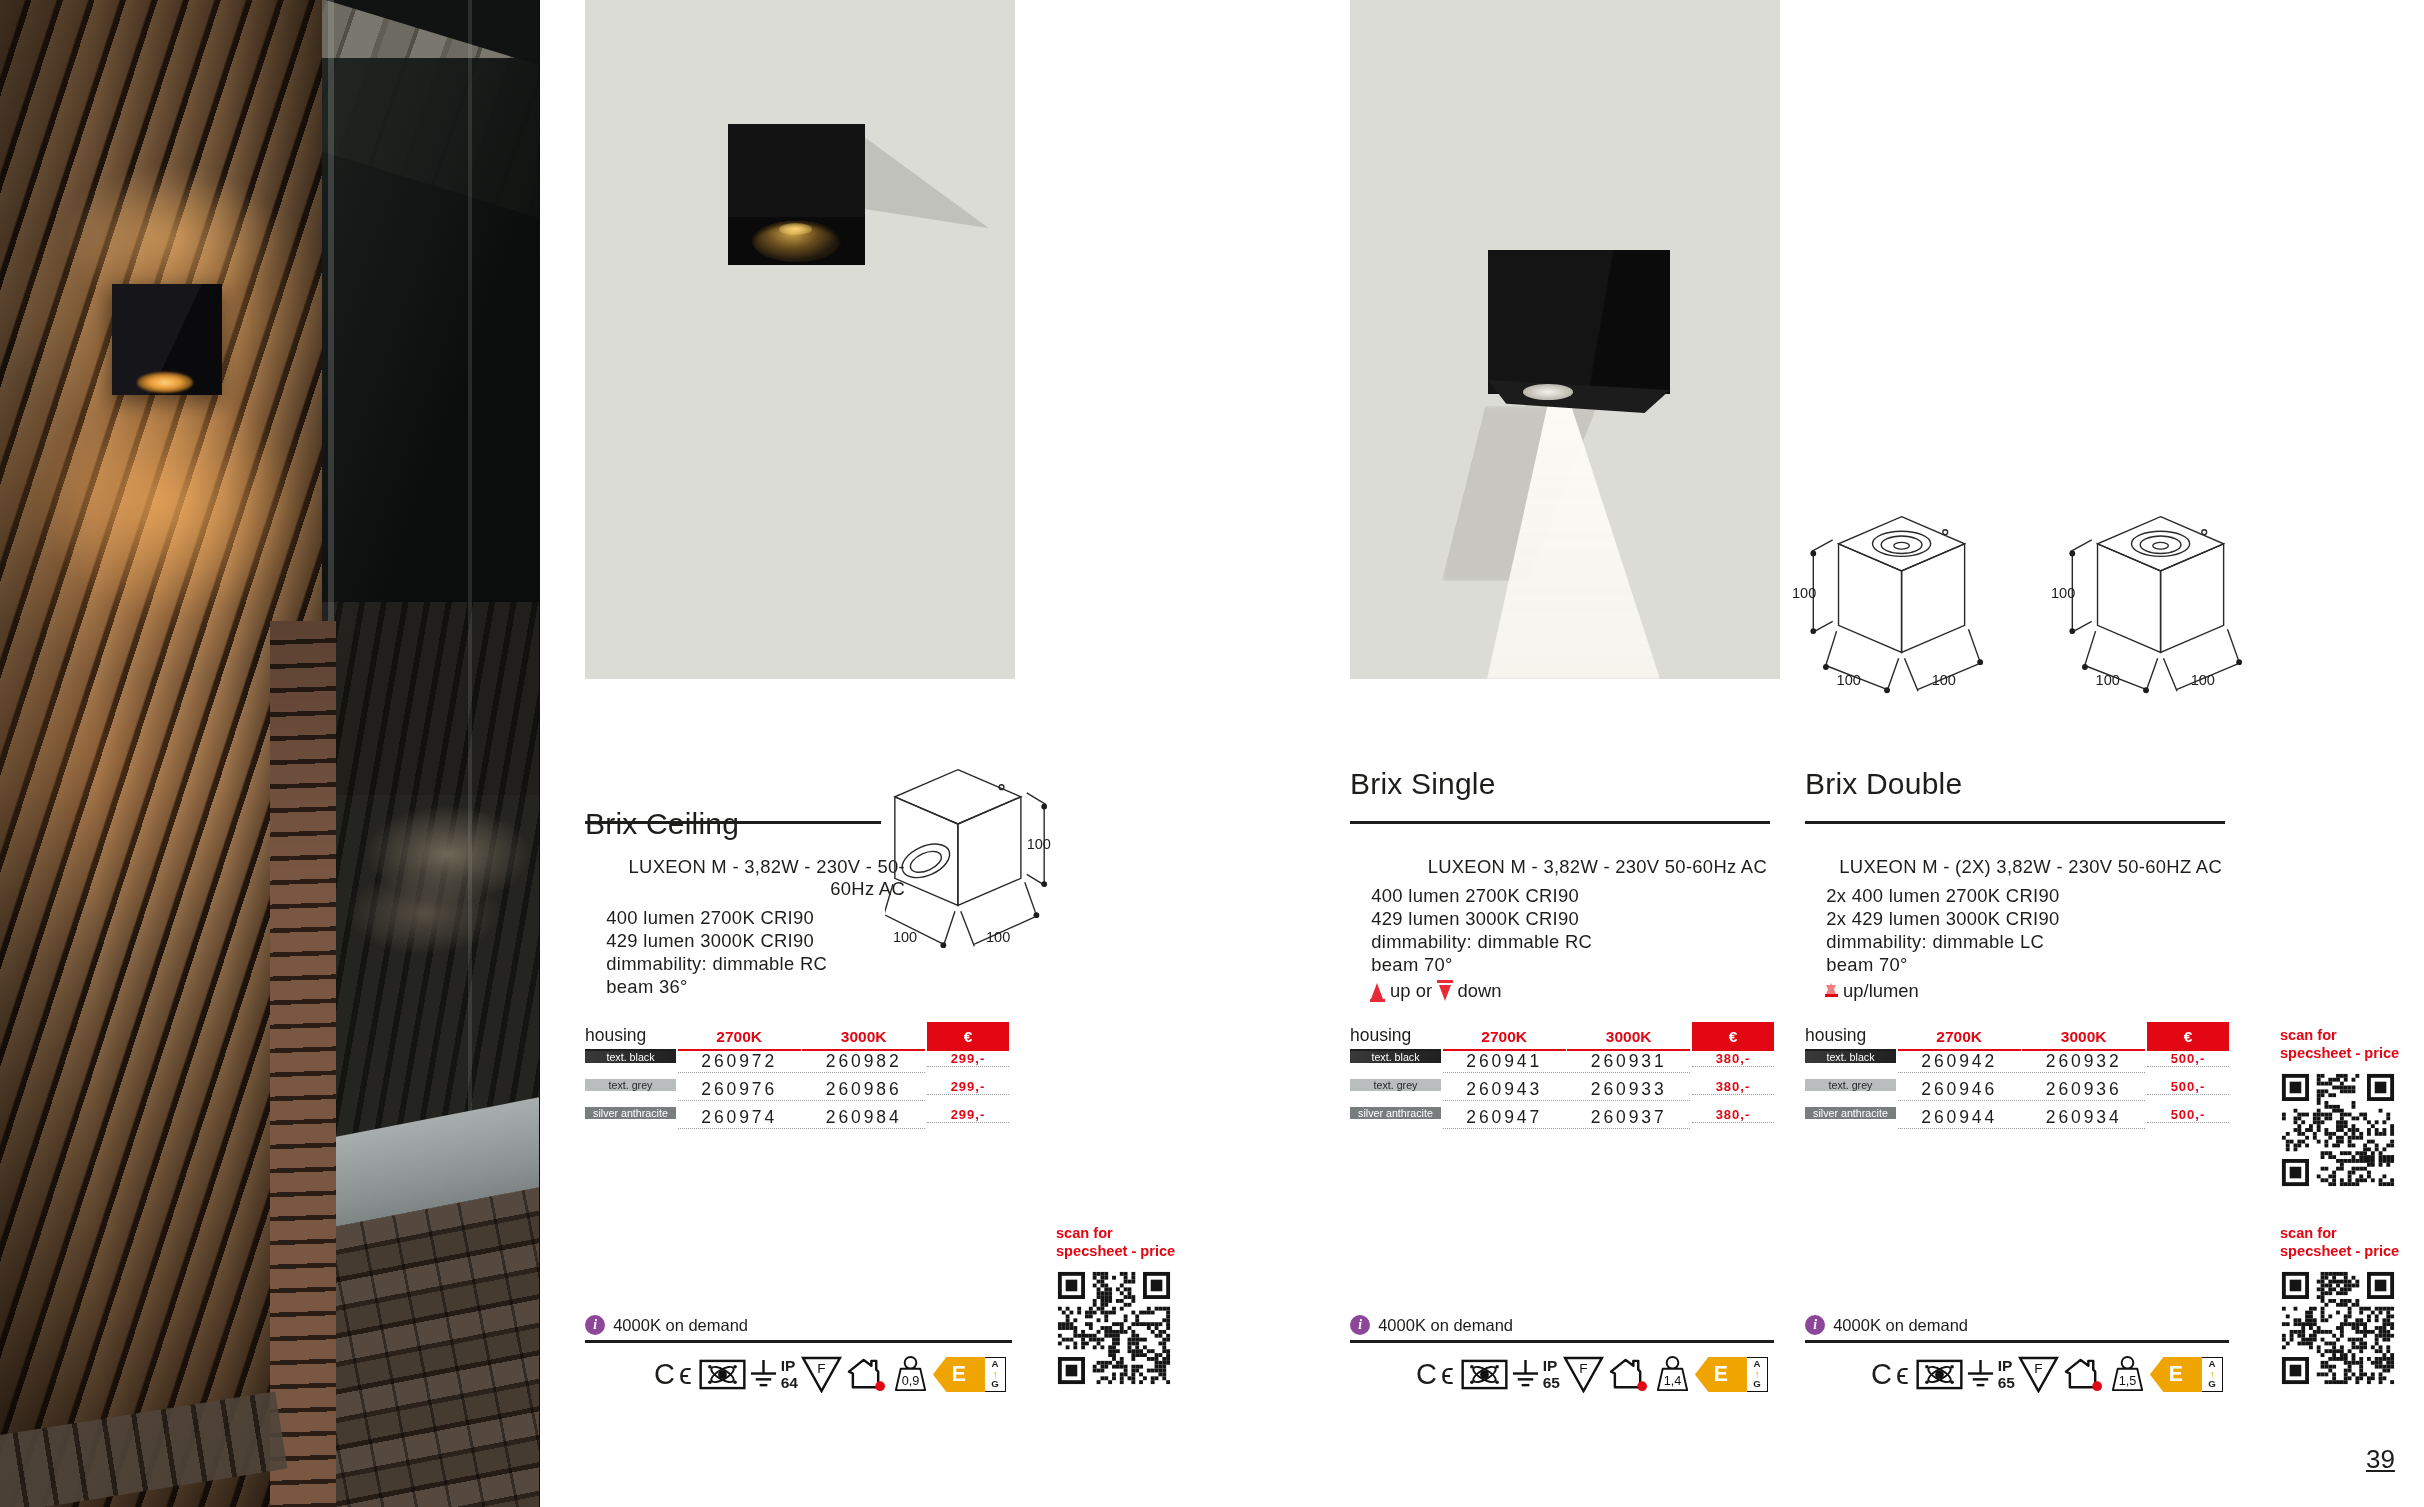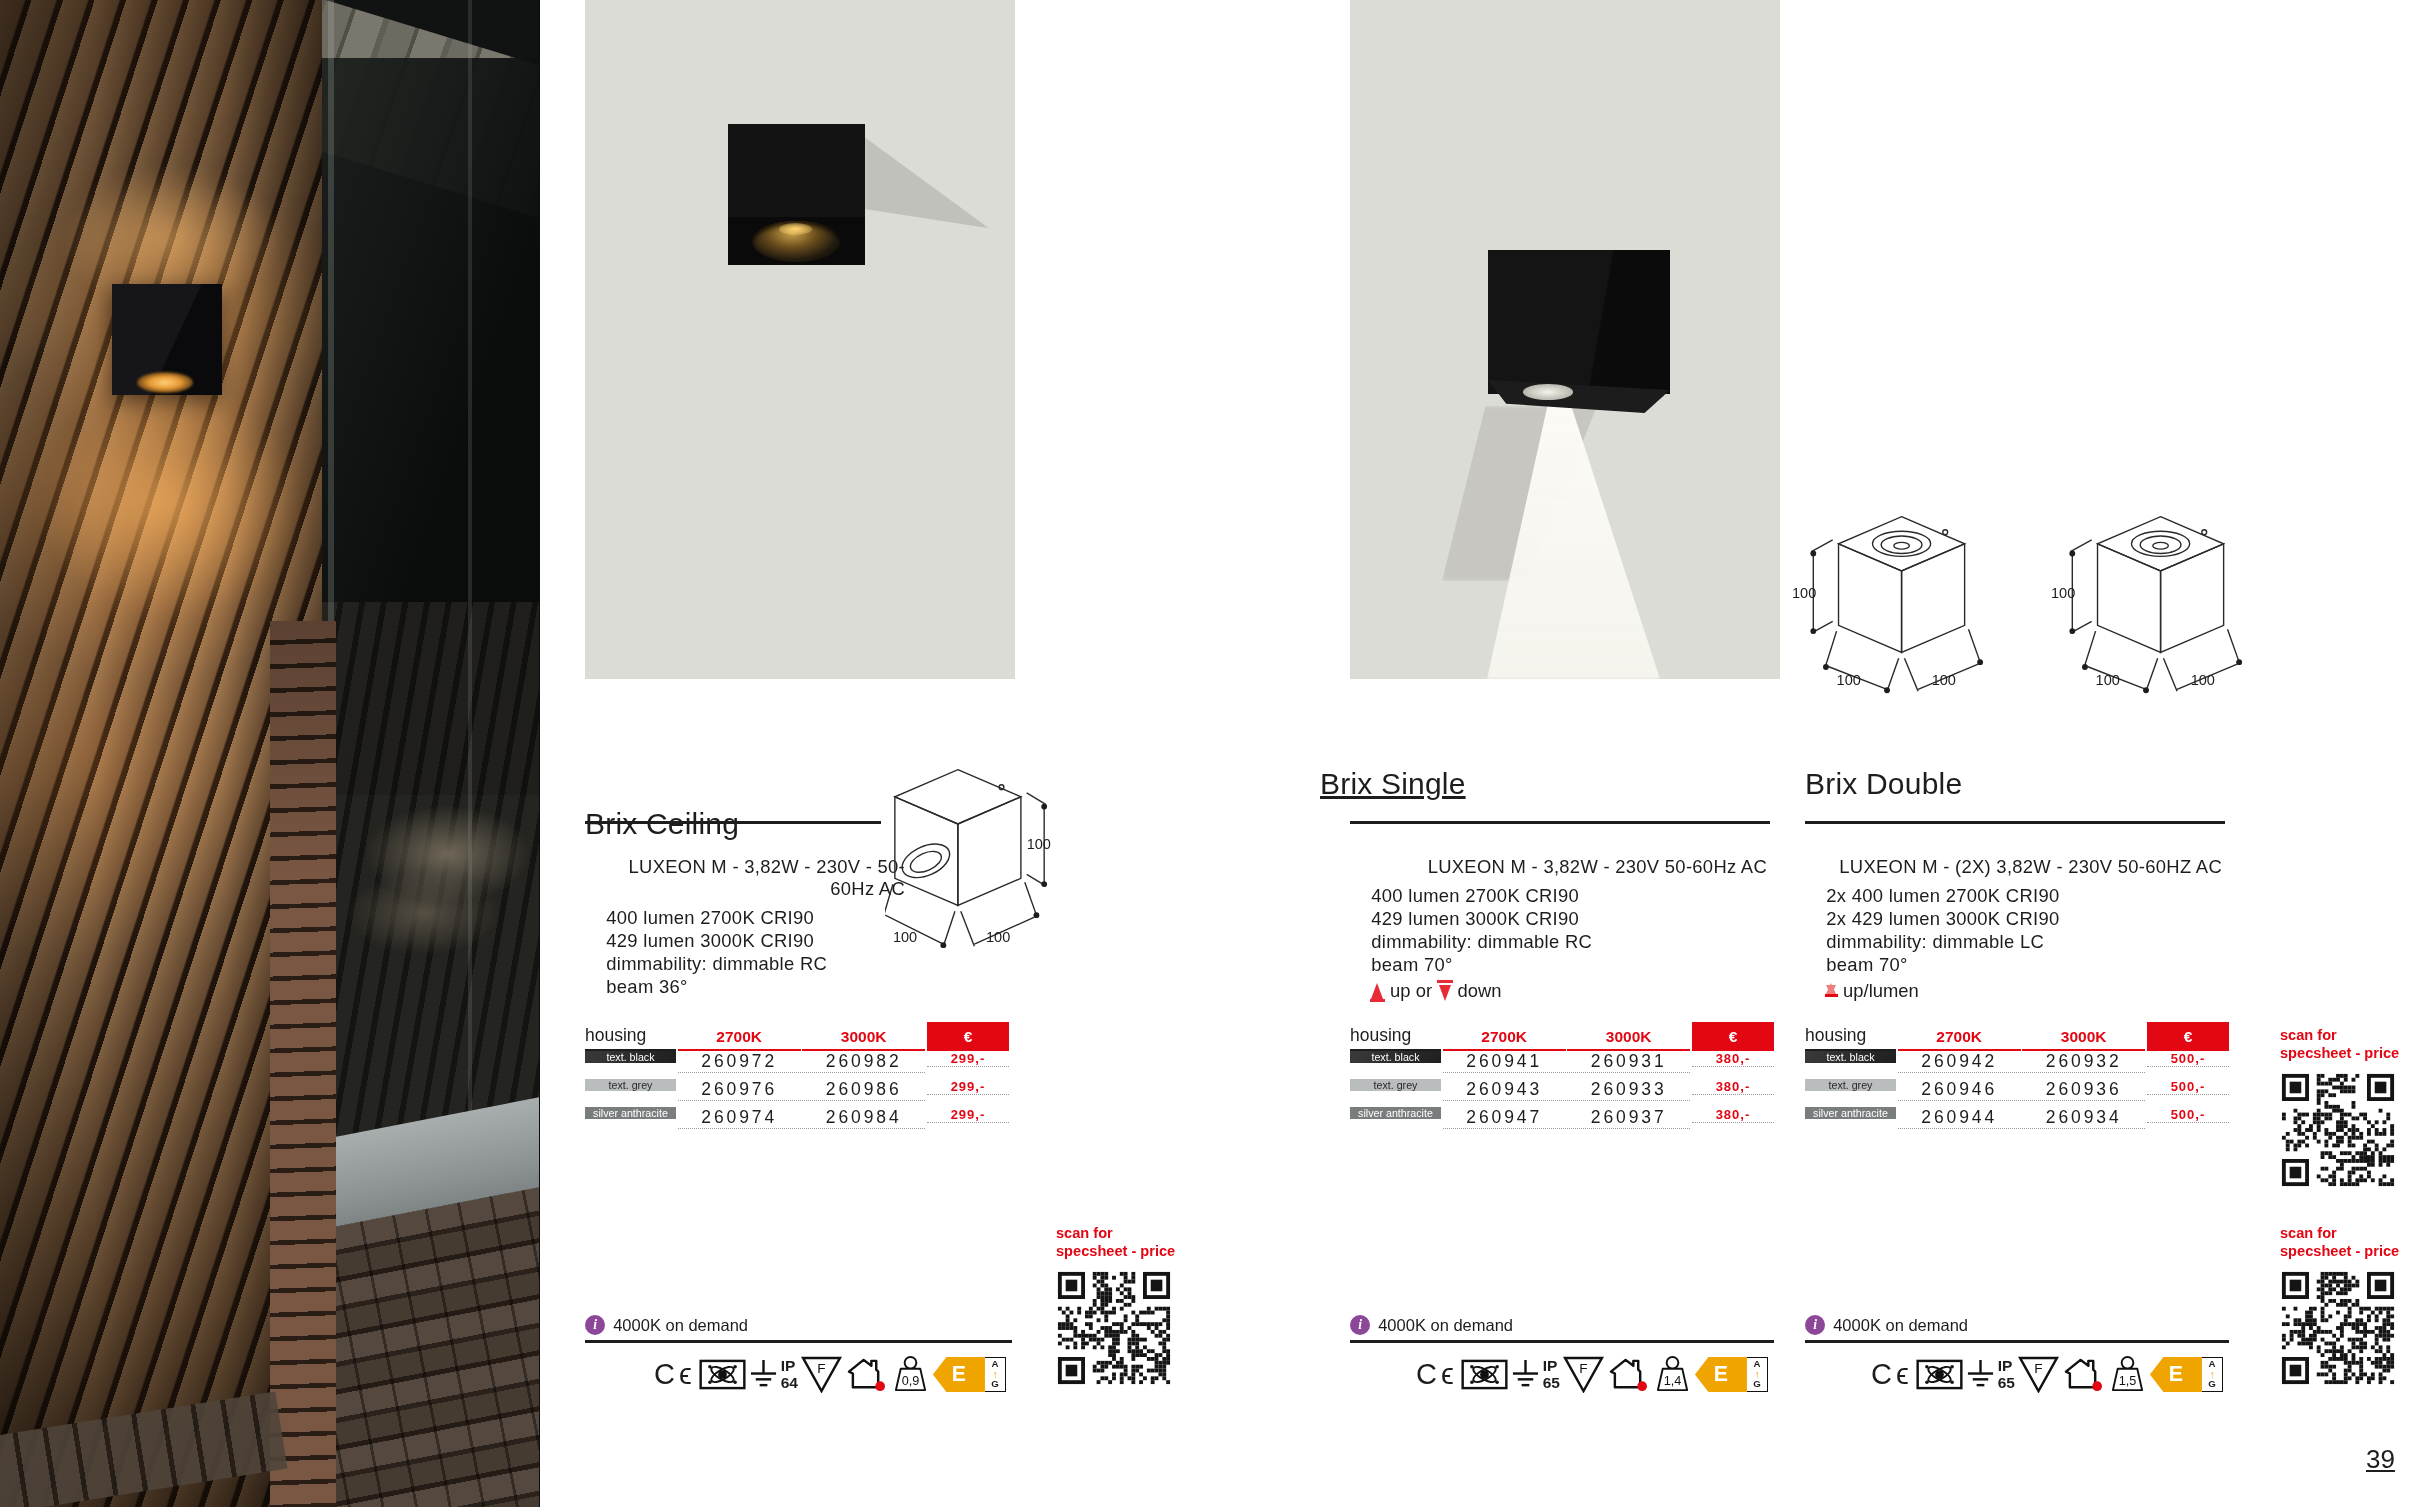--- a/index.html
+++ b/index.html
@@ -308,21 +308,21 @@
     <div class="t-price">299,-</div>
   </div>
   <div class="t-row">
     <div class="t-swatch sw-anthracite">silver anthracite</div>
     <div class="t-cell">260974</div>
     <div class="t-cell">260984</div>
     <div class="t-price">299,-</div>
   </div>
 </div>
 
-<div class="abs product-title" style="left:1320px; top:767px;text-decoration:underline;">Brix Single</div>
+<div class="abs product-title" style="left:1350px; top:767px;">Brix Single</div>
 <div class="abs title-rule" style="left:1350px; top:821px; width:420px;"></div>
 <div class="abs" style="left:1350px; top:856px; width:417px;">
   <div class="spec-title">LUXEON M - 3,82W - 230V 50-60Hz AC</div>
   <div style="height:5.8px"></div>
   <div class="spec-line">400 lumen  2700K  CRI90</div>
   <div class="spec-line">429 lumen  3000K  CRI90</div>
   <div class="spec-line">dimmability: dimmable RC</div>
   <div class="spec-line">beam 70°</div>
   <div class="beam-note">
     <span class="beam-down"></span>

